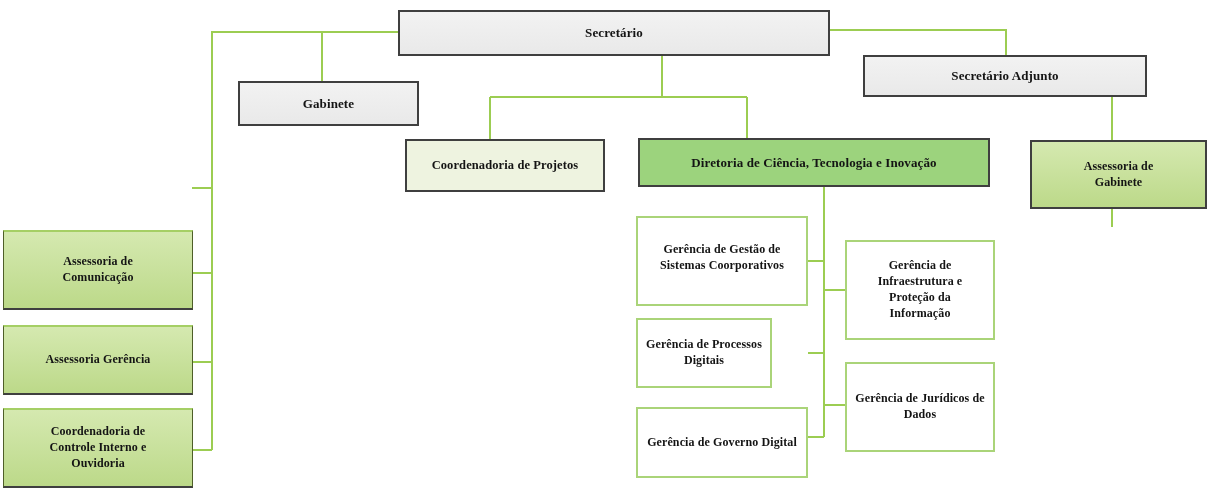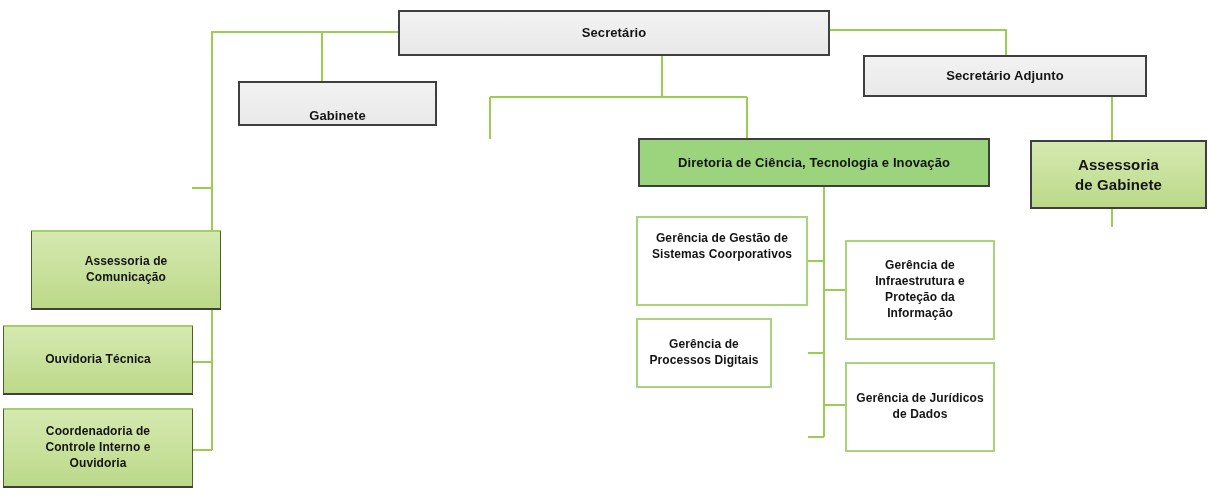--- a/index.html
+++ b/index.html
@@ -1,36 +1,36 @@
 <!DOCTYPE html>
 <html><head>
 <meta charset="utf-8">
 <style>
   html,body { margin:0; padding:0; background:#fff; }
   .stage {
     position:relative; width:1211px; height:496px; background:#ffffff;
-    font-family:Liberation Sans, sans-serif; overflow:hidden;
+    font-family:Liberation Serif, serif; overflow:hidden;
   }
   svg.connectors { position:absolute; left:0; top:0; width:1211px; height:496px; }
   .connector { stroke:#9ccd52; stroke-width:2; fill:none; shape-rendering:crispEdges; }
   .node {
     position:absolute; display:flex; align-items:center; justify-content:center;
     text-align:center; font-weight:bold; color:#141414; box-sizing:border-box;
     line-height:1.32; letter-spacing:0.1px;
   }
   .node .lbl { display:inline-block; }
   .gray   { background:linear-gradient(#f2f2f2,#e9e9e9); border:2px solid #3f3f3f; font-size:13px; }
   .green  { background:linear-gradient(#d5e9b0,#bcd989); border:1px solid #4e5e28;
             border-top:2px solid #a5cf65; border-bottom:2px solid #3f3f3f; font-size:12px; }
-  .greend { background:linear-gradient(#d5e9b0,#bcd989); border:2px solid #3f3f3f; font-size:15px; }
+  .greend { background:linear-gradient(#d5e9b0,#bcd989); border:2px solid #3f3f3f; font-size:12px; }
   .pale   { background:#eef3e0; border:2px solid #3f3f3f; font-size:12.5px; }
   .medium { background:#9cd37d; border:2px solid #3f3f3f; font-size:13px; }
   .white  { background:#ffffff; border:2px solid #aad479; font-size:12px; }
   .top-align { align-items:flex-start; }
-  .top-align .lbl { padding-top:13px; }
+  .top-align .lbl { padding-top:24px; }
 </style>
 </head>
 <body>
 
 <div class="stage">
 
   <svg class="connectors" viewBox="0 0 1211 496" xmlns="http://www.w3.org/2000/svg">
 
     <polyline class="connector" points="398,32 212,32 212,450"></polyline>
     <line class="connector" x1="192" y1="188" x2="212" y2="188"></line>
@@ -55,54 +55,60 @@
     <line class="connector" x1="824" y1="290" x2="845" y2="290"></line>
     <line class="connector" x1="808" y1="353" x2="824" y2="353"></line>
     <line class="connector" x1="824" y1="405" x2="845" y2="405"></line>
     <line class="connector" x1="808" y1="437" x2="824" y2="437"></line>
   </svg>
 
   <div class="node gray" style="left:398px; top:10px; width:432px; height:46px;">
     <span class="lbl">Secretário</span>
   </div>
 
-  <div class="node gray" style="left:238px; top:81px; width:199px; height:45px;align-items:flex-end;">
+  <div class="node gray" style="left:238px; top:81px; width:181px; height:45px;">
     <span class="lbl">Gabinete</span>
   </div>
 
   <div class="node gray" style="left:863px; top:55px; width:284px; height:42px;">
     <span class="lbl">Secretário Adjunto</span>
   </div>
 
 
-  <div class="node green" style="left:3px; top:230px; width:190px; height:80px;margin-left:28px;">
+  <div class="node green" style="left:3px; top:230px; width:190px; height:80px;">
     <span class="lbl" style="max-width:120px;">Assessoria de Comunicação</span>
   </div>
 
   <div class="node green" style="left:3px; top:325px; width:190px; height:70px;">
-    <span class="lbl">Ouvidoria Técnica</span>
+    <span class="lbl">Assessoria Gerência</span>
   </div>
 
   <div class="node green" style="left:3px; top:408px; width:190px; height:80px;">
     <span class="lbl" style="max-width:140px;">Coordenadoria de Controle Interno e Ouvidoria</span>
   </div>
 
+  <div class="node pale" style="left:405px; top:139px; width:200px; height:53px;">
+    <span class="lbl">Coordenadoria de Projetos</span>
+  </div>
 
   <div class="node medium" style="left:638px; top:138px; width:352px; height:49px;">
     <span class="lbl">Diretoria de Ciência, Tecnologia e Inovação</span>
   </div>
 
   <div class="node white top-align" style="left:636px; top:216px; width:172px; height:90px;">
     <span class="lbl" style="max-width:160px;">Gerência de Gestão de Sistemas Coorporativos</span>
   </div>
 
   <div class="node white" style="left:636px; top:318px; width:136px; height:70px;">
     <span class="lbl" style="max-width:150px;">Gerência de Processos Digitais</span>
   </div>
 
+  <div class="node white" style="left:636px; top:407px; width:172px; height:71px;">
+    <span class="lbl" style="max-width:150px;">Gerência de Governo Digital</span>
+  </div>
 
   <div class="node white" style="left:845px; top:240px; width:150px; height:100px;">
     <span class="lbl" style="max-width:122px;">Gerência de Infraestrutura e Proteção da Informação</span>
   </div>
 
   <div class="node white" style="left:845px; top:362px; width:150px; height:90px;">
     <span class="lbl" style="max-width:130px;">Gerência de Jurídicos de Dados</span>
   </div>
 
   <div class="node greend" style="left:1030px; top:140px; width:177px; height:69px;">

